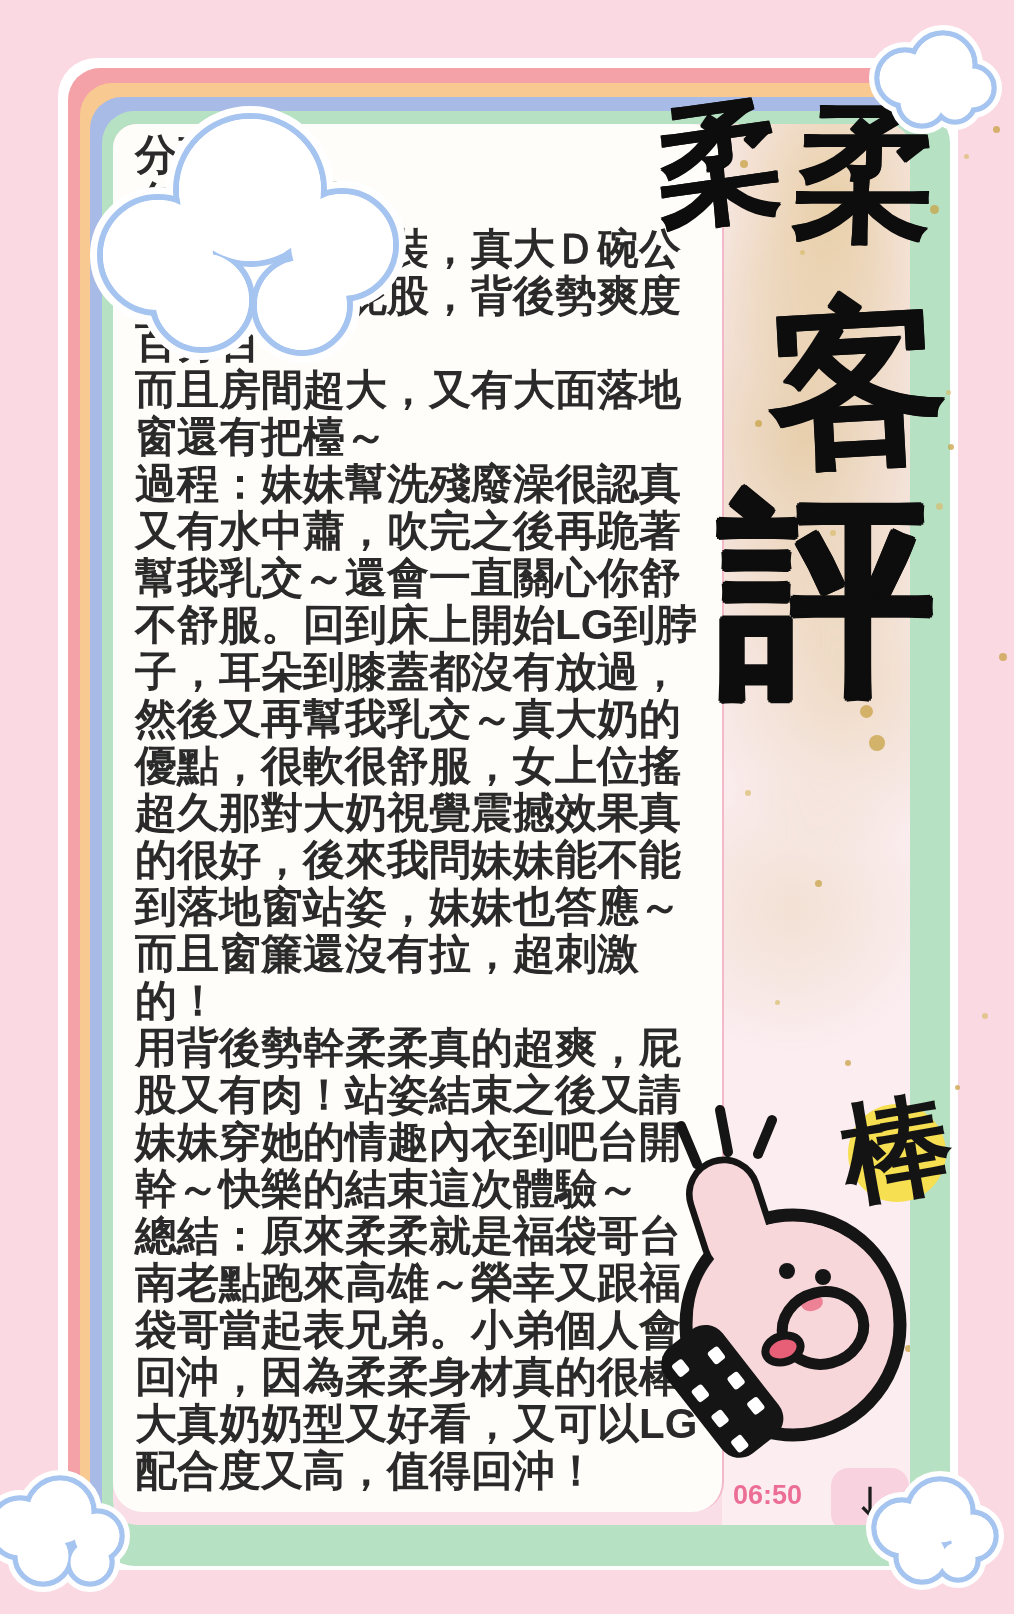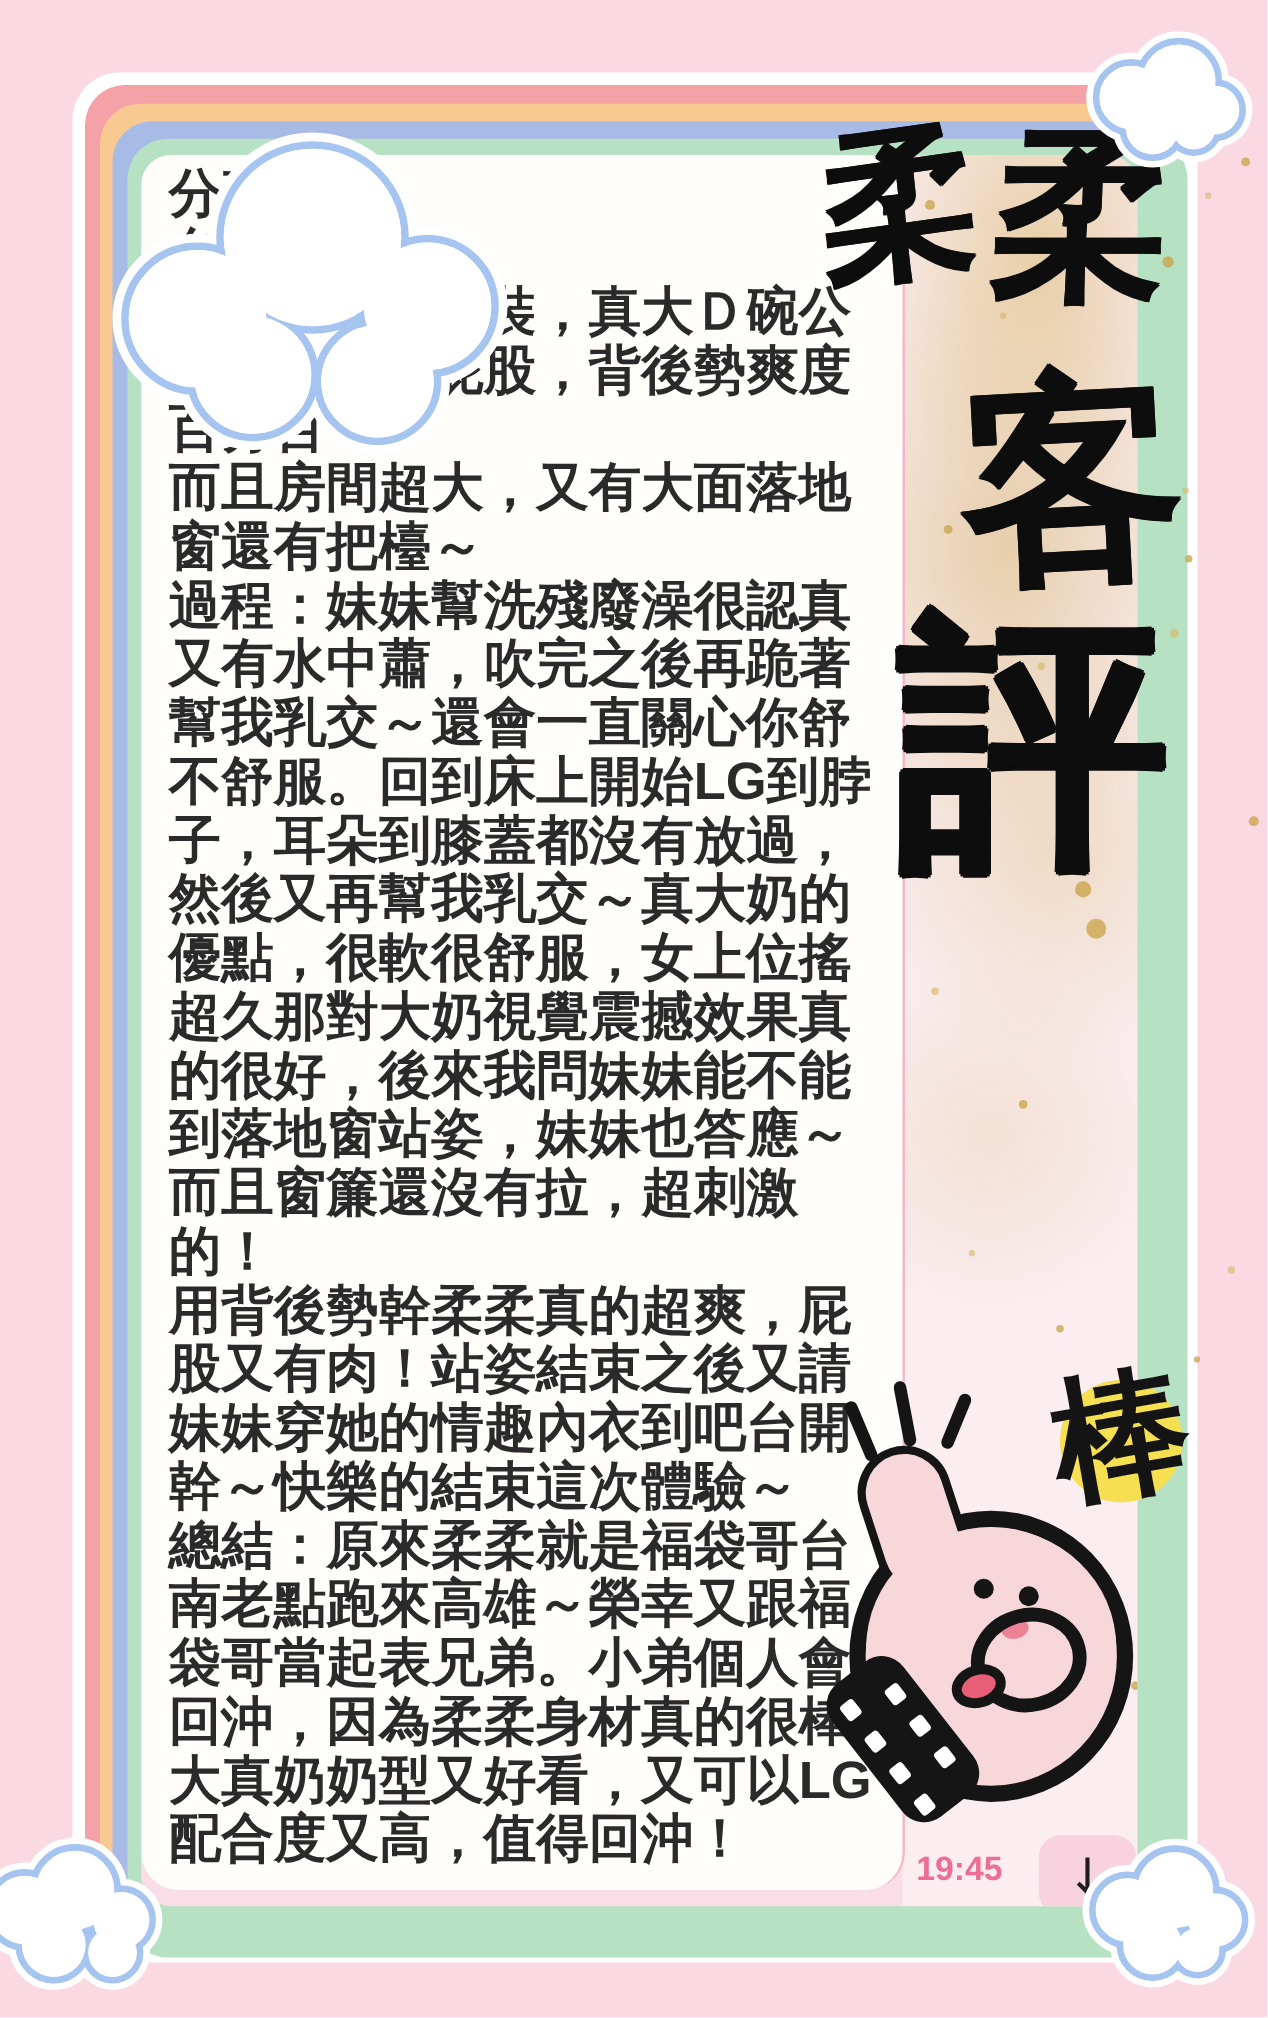--- a/index.html
+++ b/index.html
@@ -124,21 +124,21 @@
 妹妹穿她的情趣內衣到吧台開
 幹～快樂的結束這次體驗～
 總結：原來柔柔就是福袋哥台
 南老點跑來高雄～榮幸又跟福
 袋哥當起表兄弟。小弟個人會
 回沖，因為柔柔身材真的很棒
 大真奶奶型又好看，又可以LG
 配合度又高，值得回沖！</div>
     </div>
 
-    <div class="timestamp">19:45</div>
+    <div class="timestamp">06:50</div>
 
     <button class="dl-btn">
       <span>↓</span>
     </button>
   </div>
 
   <div>
     <i class="gd layer" style="left:993px;top:126px;width:7px;height:7px;z-index:7;"></i>
     <i class="gd lite layer" style="left:964px;top:154px;width:5px;height:5px;z-index:7;"></i>
     <i class="gd layer" style="left:930px;top:205px;width:9px;height:9px;z-index:7;"></i>

